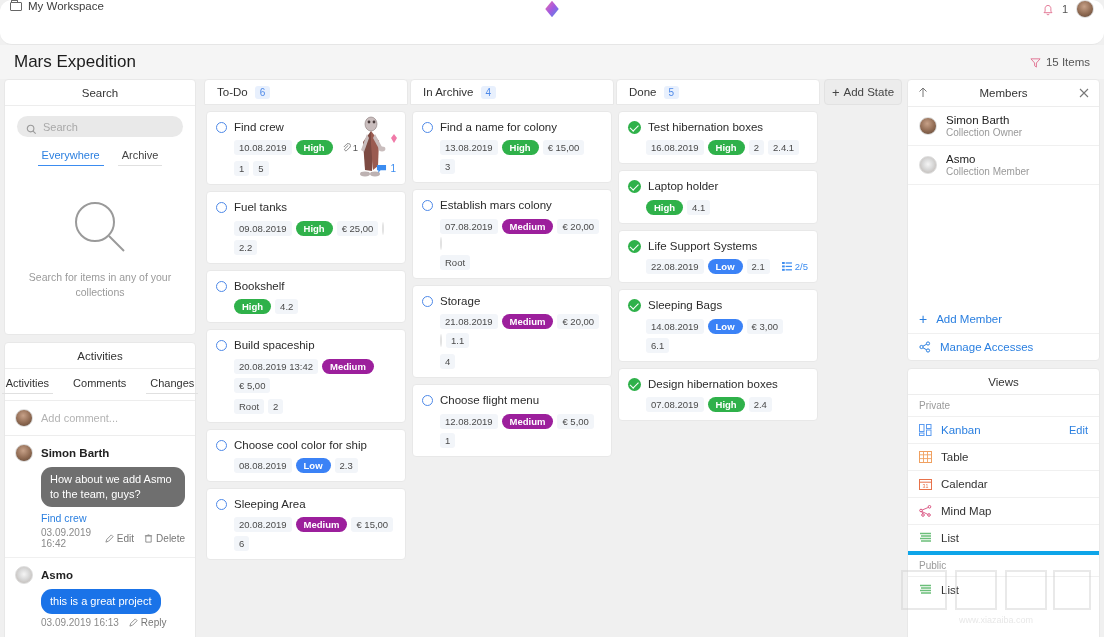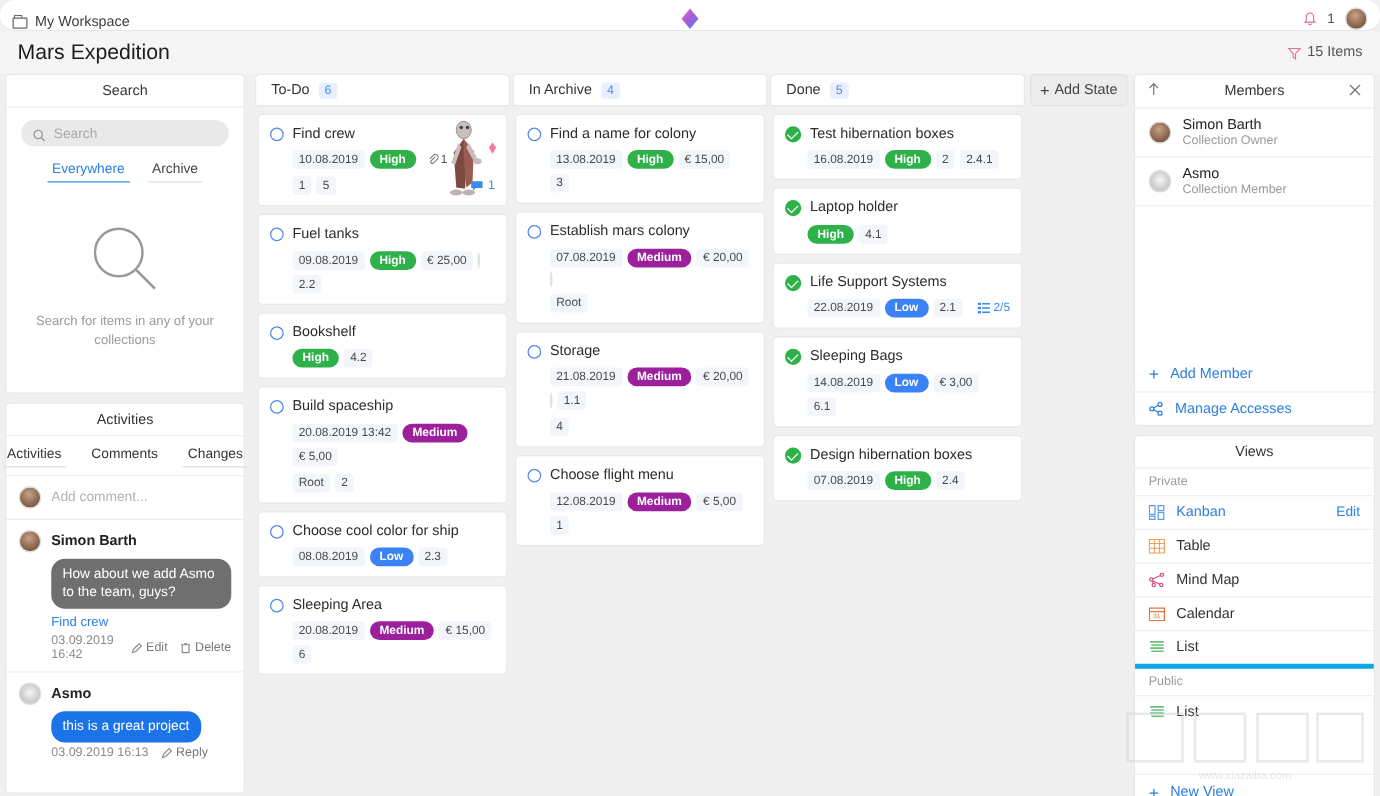--- a/index.html
+++ b/index.html
@@ -5,22 +5,22 @@
   * { box-sizing: border-box; margin: 0; padding: 0; }
   html, body {
     width: 1104px; height: 637px;
     font-family: "Liberation Sans", sans-serif;
     background: #f0f0f0;
     overflow: hidden;
     color: #333;
   }
   
   #topbar {
-    height: 25px; background: #fff; border-bottom: 1px solid #e6e6e6;
-    display: flex; align-items: flex-end; padding: 0 10px; position: relative; border-radius: 12px;
+    height: 45px; background: #fff; border-bottom: 1px solid #e6e6e6;
+    display: flex; align-items: flex-start; padding: 0 10px; position: relative; border-radius: 12px;
   }
   #workspace { display: flex; align-items: center; gap: 6px; font-size: 11.5px; color: #3c3c3c; }
   .folder-ic { width: 12px; height: 9px; border: 1.2px solid #666; border-radius: 1px; position: relative; }
   .folder-ic:before { content:""; position:absolute; top:-3px; left:0; width:5px; height:2px; border:1.2px solid #666; border-bottom:none; border-radius:1px 1px 0 0;}
   #logo { position: absolute; left: 50%; transform: translateX(-50%); width: 15px; height: 18px; }
   #topright { margin-left: auto; display: flex; align-items: center; gap: 8px; }
   .bell { width: 12px; height: 13px; position: relative; }
   .bellcount { font-size: 11px; color: #555; }
   .avatar {
     width: 18px; height: 18px; border-radius: 50%;
@@ -590,36 +590,36 @@
       <div class="viewrow">
         <svg width="13" height="12" viewBox="0 0 13 12">
           <rect x="0.5" y="0.5" width="12" height="11" fill="none" stroke="#f0a060" stroke-width="1"></rect>
           <path d="M0.5 3.8h12M0.5 7.6h12M4.5 0.5v11M8.5 0.5v11" stroke="#f0a060" stroke-width=".9"></path>
         </svg>
         <span class="lbl">Table</span>
       </div>
 
       <div class="viewrow">
         <svg width="13" height="12" viewBox="0 0 13 12">
+          <rect x="0.5" y="1.5" width="12" height="10" fill="none" stroke="#e8724a" stroke-width="1"></rect>
+          <path d="M0.5 4.2h12" stroke="#e8724a" stroke-width="1"></path>
+          <text x="6.4" y="9.6" font-size="5.2" fill="#e8724a" text-anchor="middle" font-family="Liberation Sans">31</text>
+        </svg>
+        <span class="lbl">Calendar</span>
+      </div>
+
+      <div class="viewrow">
+        <svg width="13" height="12" viewBox="0 0 13 12">
           <circle cx="10.5" cy="1.8" r="1.3" fill="none" stroke="#d9527f" stroke-width="1"></circle>
           <circle cx="2" cy="5.5" r="1.3" fill="none" stroke="#d9527f" stroke-width="1"></circle>
           <circle cx="10" cy="10" r="1.3" fill="none" stroke="#d9527f" stroke-width="1"></circle>
           <circle cx="4" cy="10" r="1.3" fill="none" stroke="#d9527f" stroke-width="1"></circle>
           <path d="M3.2 5L9.4 2.4M3 6.6l5.9 2.8M2.9 6.5L3.6 8.8" stroke="#d9527f" stroke-width=".9"></path>
         </svg>
         <span class="lbl">Mind Map</span>
-      </div>
-
-      <div class="viewrow">
-        <svg width="13" height="12" viewBox="0 0 13 12">
-          <rect x="0.5" y="1.5" width="12" height="10" fill="none" stroke="#e8724a" stroke-width="1"></rect>
-          <path d="M0.5 4.2h12" stroke="#e8724a" stroke-width="1"></path>
-          <text x="6.4" y="9.6" font-size="5.2" fill="#e8724a" text-anchor="middle" font-family="Liberation Sans">31</text>
-        </svg>
-        <span class="lbl">Calendar</span>
       </div>
 
       <div class="viewrow">
         <svg width="13" height="12" viewBox="0 0 13 12">
           <path d="M1 1.5h11M2 4h10M1 6.5h11M2 9h10" stroke="#6bbf7a" stroke-width="1.3"></path>
         </svg>
         <span class="lbl">List</span>
       </div>
 
       <div class="grouplbl" style="border-top:4px solid #0ea5e9;">Public</div>

